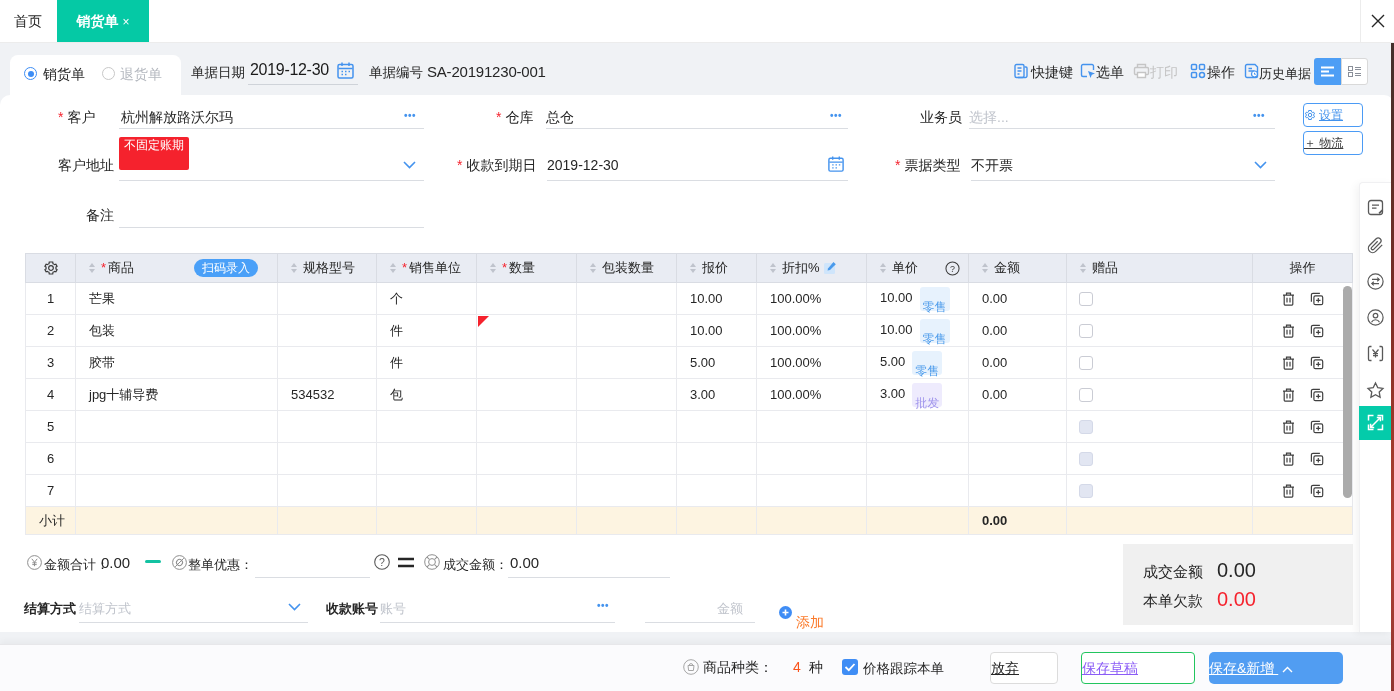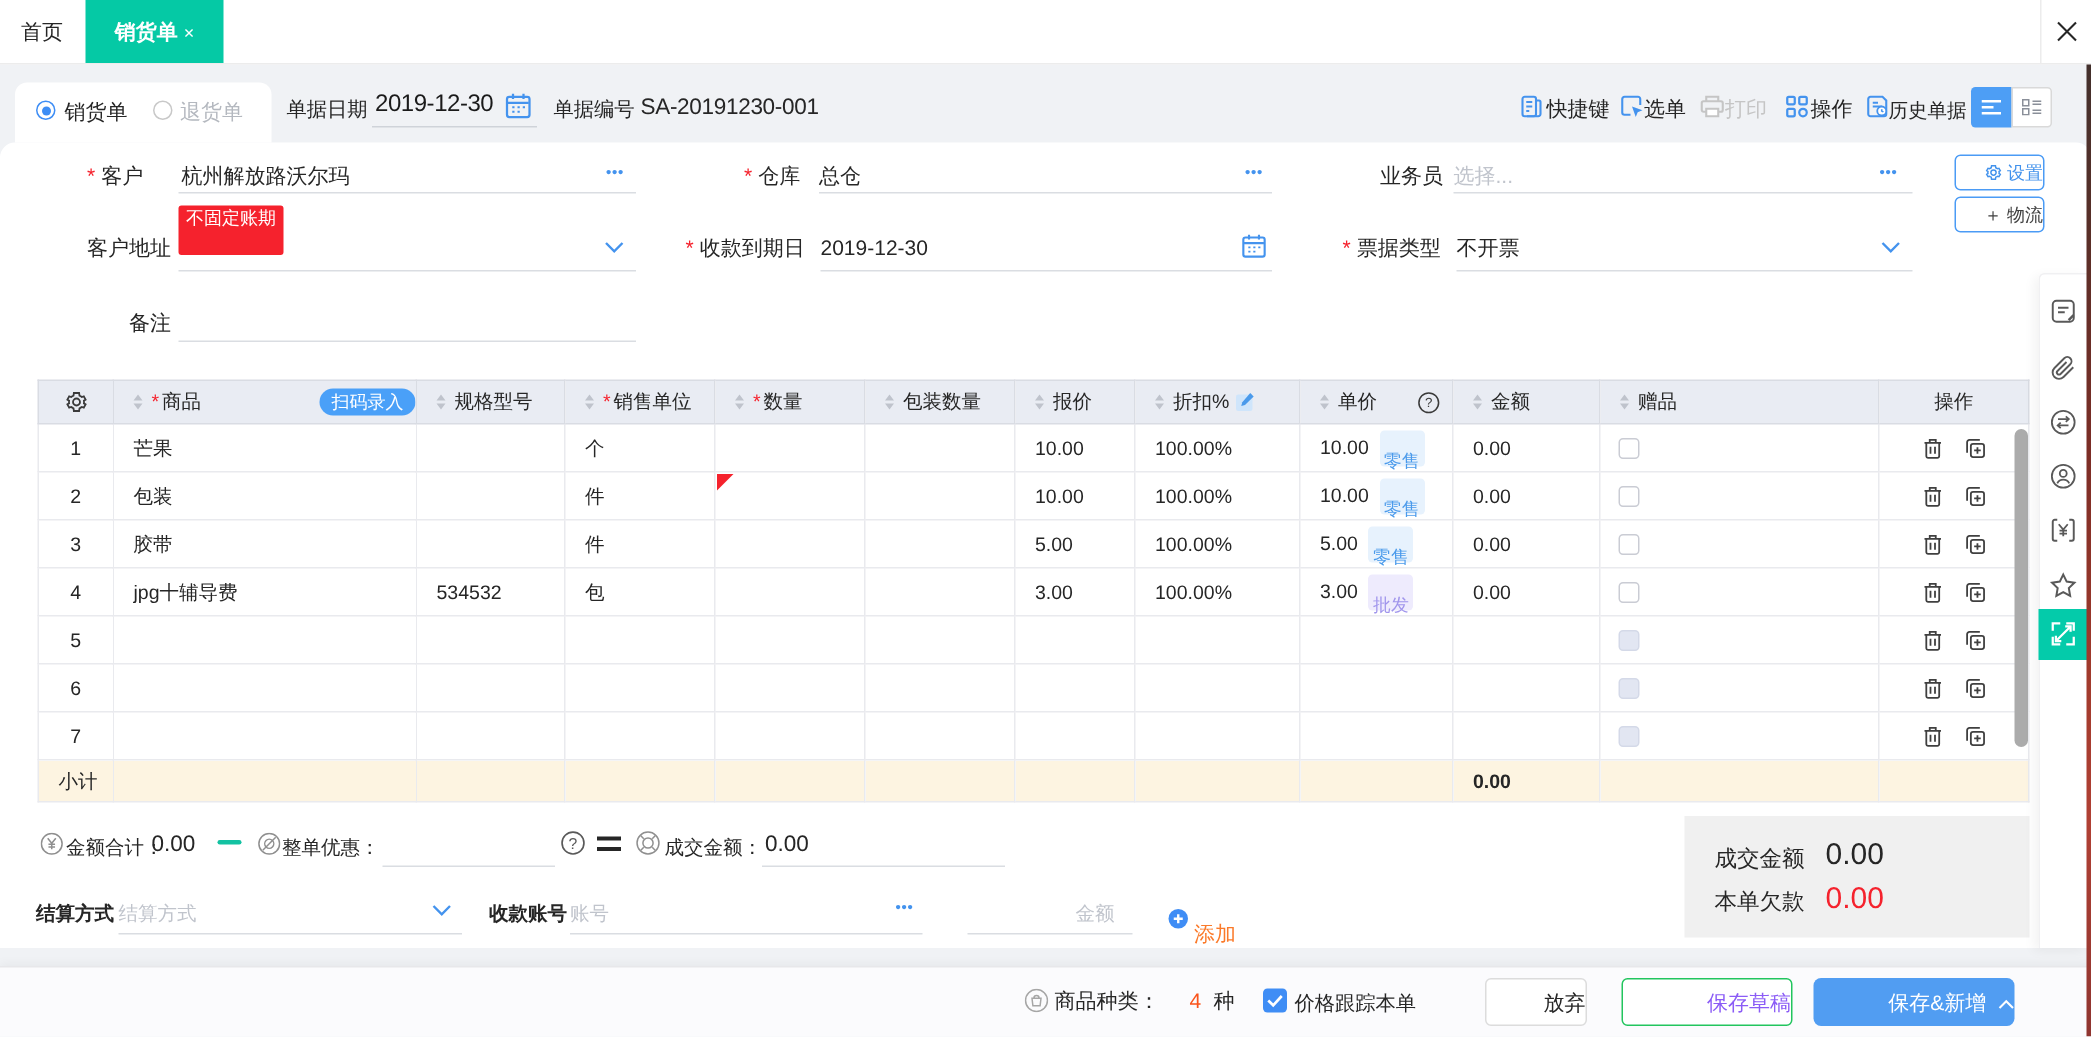--- a/index.html
+++ b/index.html
@@ -24,21 +24,21 @@
 .sa.dn { border-top:4.5px solid #bfc3cc; }
 .hstar { color:#f5222d; margin-right:2px; }
 .badge { display:inline-block; height:17px; line-height:16px; border-radius:3px; font-size:12px; padding:12px 3px; margin-left:7px; vertical-align:middle; }
 .b-ls { background:#e7f2fd; color:#4a9aeb; }
 .b-pf { background:#eeebfd; color:#a095ec; }
 .cb { position:absolute; left:12px; top:9px; width:14px; height:14px; border:1px solid #caccd4; border-radius:3px; background:#fff; }
 .cb.dis { background:#e2e6f2; border-color:#d4d9e8; }
 .opi { display:flex; justify-content:center; align-items:center; gap:15px; }
 .rtri { position:absolute; left:1px; top:1px; width:0; height:0; border-top:11px solid #f5222d; border-right:11px solid transparent; }
 
-.btn { position:absolute; border-radius:4px; text-align:right; font-size:14px; }
+.btn { position:absolute; border-radius:4px; text-align:left; font-size:14px;text-decoration:underline; }
 </style>
 </head>
 <body>
 
 <div class="abs" style="left:0;top:0;width:1394px;height:43px;background:#fff;border-bottom:1px solid #ececec;"></div>
 <div class="abs" style="left:14px;top:0;height:42px;line-height:42px;font-size:14px;">首页</div>
 <div class="abs" style="left:57px;top:0;width:92px;height:42px;background:#05c9a5;color:#fff;text-align:center;line-height:42px;font-size:14px;font-weight:bold;">销货单 <span style="font-weight:normal;font-size:12px;">×</span></div>
 <div class="abs" style="left:1360px;top:0;width:34px;height:42px;background:#fff;border-left:1px solid #ececec;">
   <svg width="14" height="14" style="position:absolute;left:10px;top:14px;" viewBox="0 0 14 14">
       <path d="M1 1 L13 13 M13 1 L1 13" stroke="#262626" stroke-width="1.4"></path>
@@ -169,21 +169,21 @@
       <col style="width:102px">
       <col style="width:98px">
       <col style="width:186px">
       <col style="width:100px">
     </colgroup>
 <tbody>
       <tr>
 <th style="text-align:center;"><svg width="16" height="16" style="vertical-align:-3px;" viewBox="0 0 24 24">
             <path fill="none" stroke="#3a3a3a" stroke-width="1.8" d="M12 15.5A3.5 3.5 0 1 0 12 8.5a3.5 3.5 0 0 0 0 7zm7.4-2.1l1.7 1-1.8 3.2-2-.6c-.7.6-1.5 1-2.3 1.3L14.6 21H9.4l-.4-2.7c-.8-.3-1.6-.7-2.3-1.3l-2 .6-1.8-3.2 1.7-1a7.6 7.6 0 0 1 0-2.8l-1.7-1 1.8-3.2 2 .6c.7-.6 1.5-1 2.3-1.3L9.4 3h5.2l.4 2.7c.8.3 1.6.7 2.3 1.3l2-.6 1.8 3.2-1.7 1c.2.9.2 1.9 0 2.8z"></path>
           </svg></th>
-<th><span class="sortw"><span class="sa up"></span><span class="sa dn"></span></span><span class="hstar">*</span>商品<span style="position:absolute;right:0;top:5px;display:inline-block;height:18px;line-height:18px;border-radius:9px;background:#4aa0f8;color:#fff;font-size:12px;padding:0 8px;">扫码录入</span></th>
+<th><span class="sortw"><span class="sa up"></span><span class="sa dn"></span></span><span class="hstar">*</span>商品<span style="position:absolute;right:19px;top:5px;display:inline-block;height:18px;line-height:18px;border-radius:9px;background:#4aa0f8;color:#fff;font-size:12px;padding:0 8px;">扫码录入</span></th>
 <th><span class="sortw"><span class="sa up"></span><span class="sa dn"></span></span>规格型号</th>
 <th><span class="sortw"><span class="sa up"></span><span class="sa dn"></span></span><span class="hstar">*</span>销售单位</th>
 <th><span class="sortw"><span class="sa up"></span><span class="sa dn"></span></span><span class="hstar">*</span>数量</th>
 <th><span class="sortw"><span class="sa up"></span><span class="sa dn"></span></span>包装数量</th>
 <th><span class="sortw"><span class="sa up"></span><span class="sa dn"></span></span>报价</th>
 <th><span class="sortw"><span class="sa up"></span><span class="sa dn"></span></span>折扣% <svg width="14" height="14" style="vertical-align:-3px;" viewBox="0 0 14 14">
             <rect x="1" y="2" width="11" height="11" rx="1.5" fill="#cfe5fb"></rect>
             <path d="M10.5 1 L12.8 3.3 L7 9 L4.5 9.6 L5.2 7.2 Z" fill="#4a9aeb"></path>
           </svg></th>
 <th><span class="sortw"><span class="sa up"></span><span class="sa dn"></span></span>单价<span style="position:absolute;right:8px;top:7px;"><svg width="15" height="15" viewBox="0 0 16 16">

